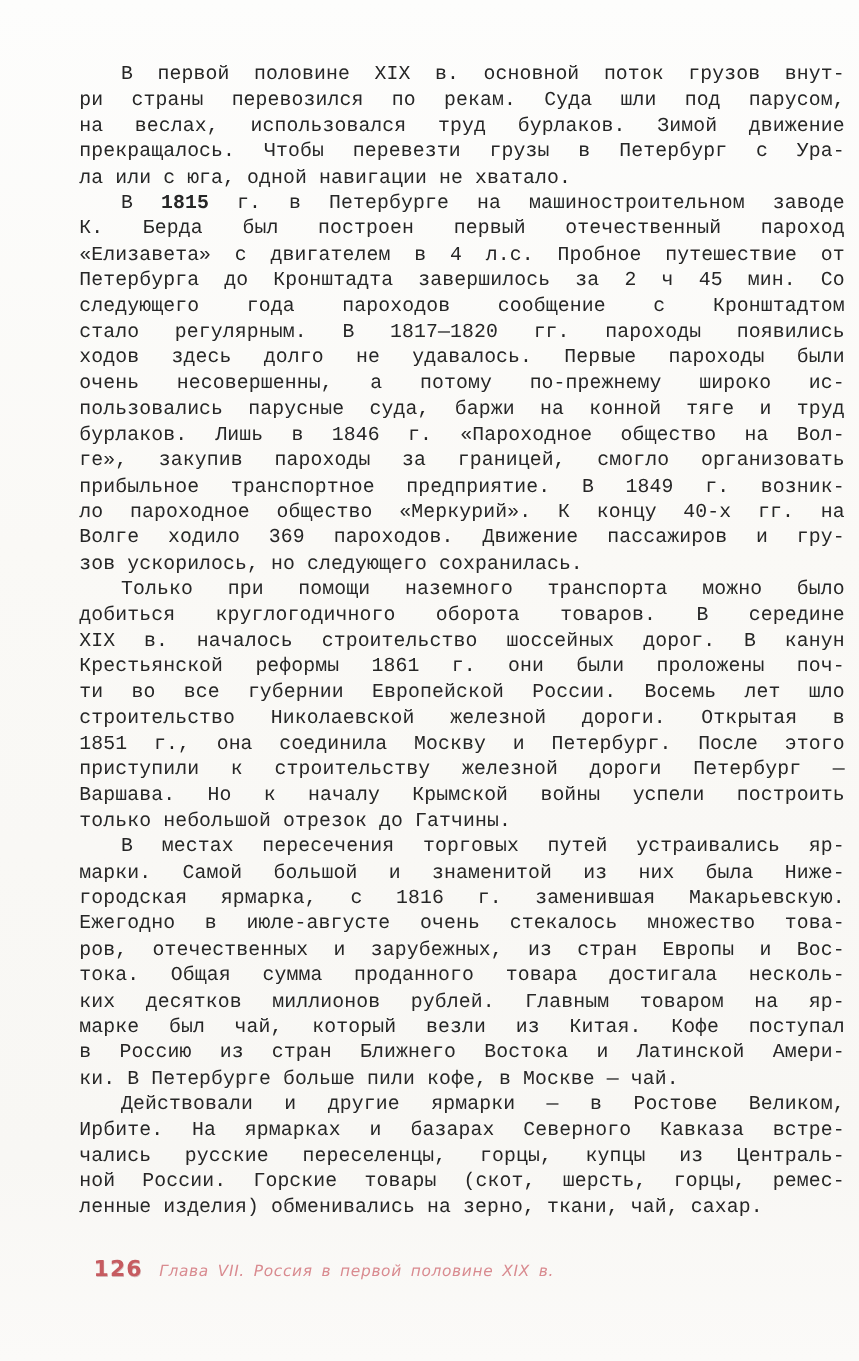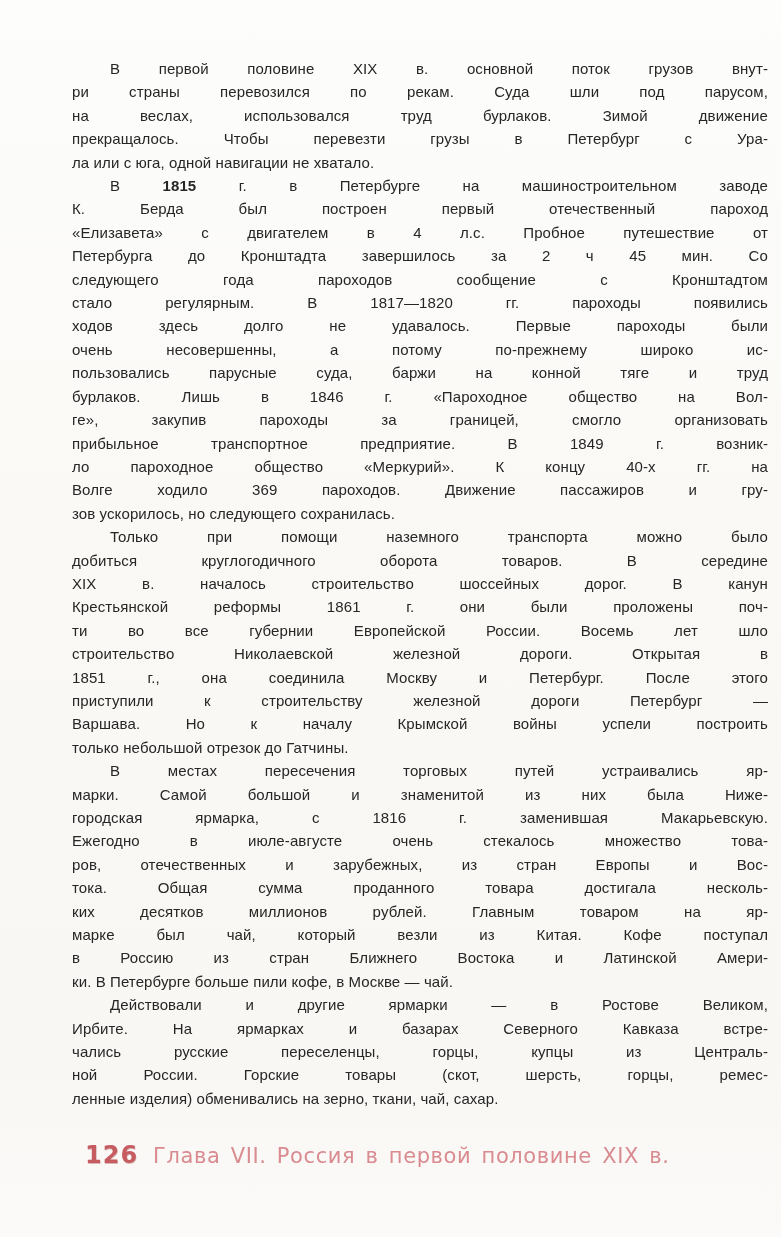--- a/index.html
+++ b/index.html
@@ -13,22 +13,22 @@
   .page {
     position: absolute;
     inset: 0;
     background: linear-gradient(180deg, #fdfdfc 0%, #faf9f6 40%, #f8f7f4 85%, #fbfaf8 100%);
   }
   .text-block {
     position: absolute;
     left: 72px;
     top: 57px;
     width: 696px;
-    font-family: Liberation Sans, sans-serif;
-    font-size: 15px;
+    font-family: Liberation Mono, monospace;
+    font-size: 18px;
     line-height: 23.4px;
     color: #262626;
     letter-spacing: 0.1px;
   }
   .paragraph { margin: 0; padding: 0; }
   .line {
     text-align: justify;
     text-align-last: justify;
     min-height: 23.4px;
   }
@@ -40,26 +40,27 @@
     left: 85px;
     top: 1141px;
     display: flex;
     align-items: baseline;
     gap: 15px;
     font-family: "DejaVu Sans", "Liberation Sans", sans-serif;
     white-space: nowrap;
   }
   .pagenum {
     font-weight: bold;
-    font-size: 24px;
+    font-size: 20px;
     letter-spacing: 1px;
     text-shadow: 0.5px 0.5px 0.5px rgba(150,60,65,0.35);
   }
   .running-title {
-    font-size: 21px;
+    font-style: italic;
+    font-size: 14px;
     letter-spacing: 0.6px;
     word-spacing: 3px;
   }
 </style>
 </head>
 <body style="background: rgb(251, 250, 248);">
 
 <div class="page">
 
   <div class="text-block" id="text-block" style="color: rgb(38, 38, 38);">

